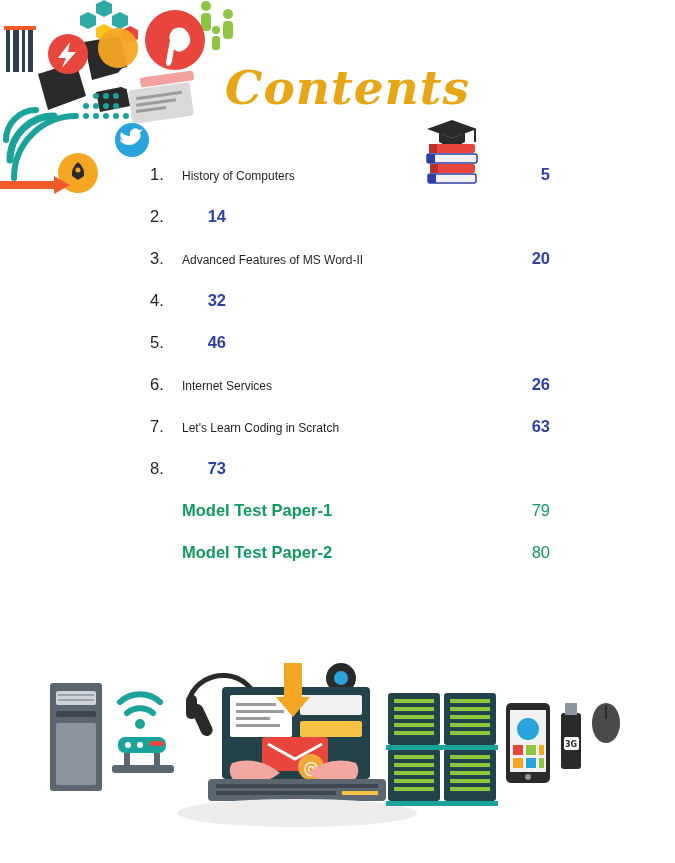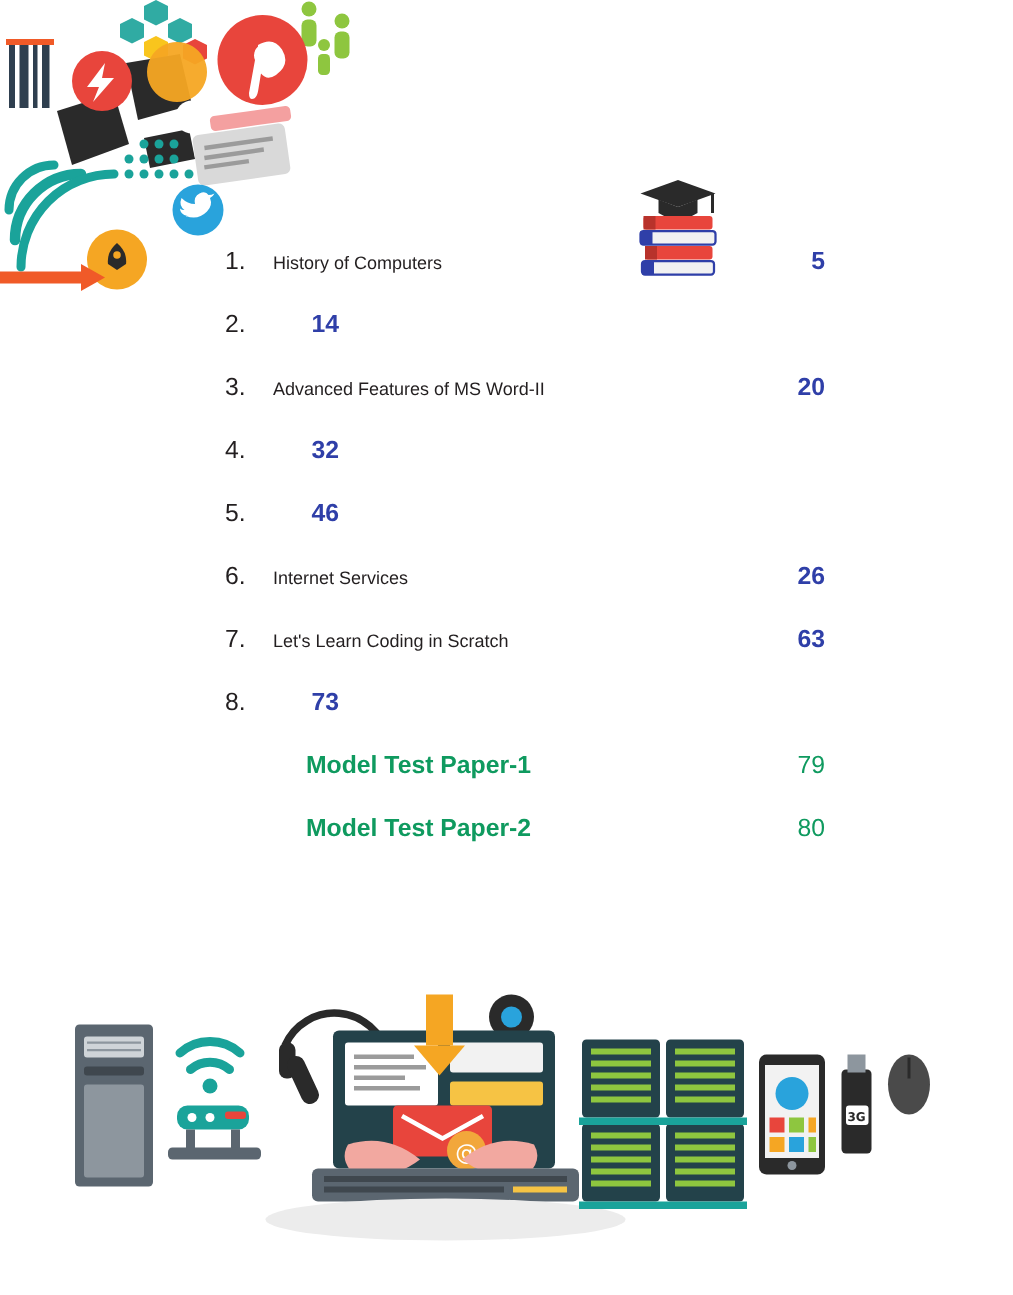--- a/index.html
+++ b/index.html
@@ -81,21 +81,20 @@
     text-align: right;
     font-size: 16.5px;
     color: #2f3fa8;
     font-weight: bold;
     flex: none;
   }
   .toc-row.extra .toc-label {
     color: #0f9a5f;
     font-weight: bold;
     font-size: 16.5px;
-    margin-left: 22px;
   }
   .toc-row.extra .toc-page {
     color: #0f9a5f;
     font-weight: normal;
   }
 
   
   .bottom-art {
     position: absolute;
     left: 0;
@@ -189,20 +188,21 @@
     <path d="M78 162 q7 6 6 14 l-6 4 l-6 -4 q-1 -8 6 -14 z" fill="#2a2a2a"></path>
     <circle cx="78" cy="170" r="2.5" fill="#f5a623"></circle>
     <g fill="#f05a28">
       <rect x="0" y="181" width="54" height="8"></rect>
       <polygon points="54,176 70,185 54,194"></polygon>
     </g>
   </svg>
 </div>
 
 <div class="title-row">
+  <div class="contents-title">Contents</div>
   <span class="books-icon">
     <svg width="54" height="66" viewBox="0 0 54 66" xmlns="http://www.w3.org/2000/svg">
 
       <polygon points="27,2 52,11 27,20 2,11" fill="#2a2a2a"></polygon>
       <path d="M14 15 v9 q13 8 26 0 v-9 l-13 5 z" fill="#2a2a2a"></path>
       <line x1="50" y1="11" x2="50" y2="24" stroke="#2a2a2a" stroke-width="2"></line>
 
       <rect x="4" y="26" width="46" height="9" rx="2" fill="#e8453c"></rect>
       <rect x="4" y="26" width="8" height="9" fill="#b8322b"></rect>
       <rect x="2" y="36" width="50" height="9" rx="2" fill="#f2f2f2" stroke="#2f3fa8" stroke-width="1.5"></rect>

